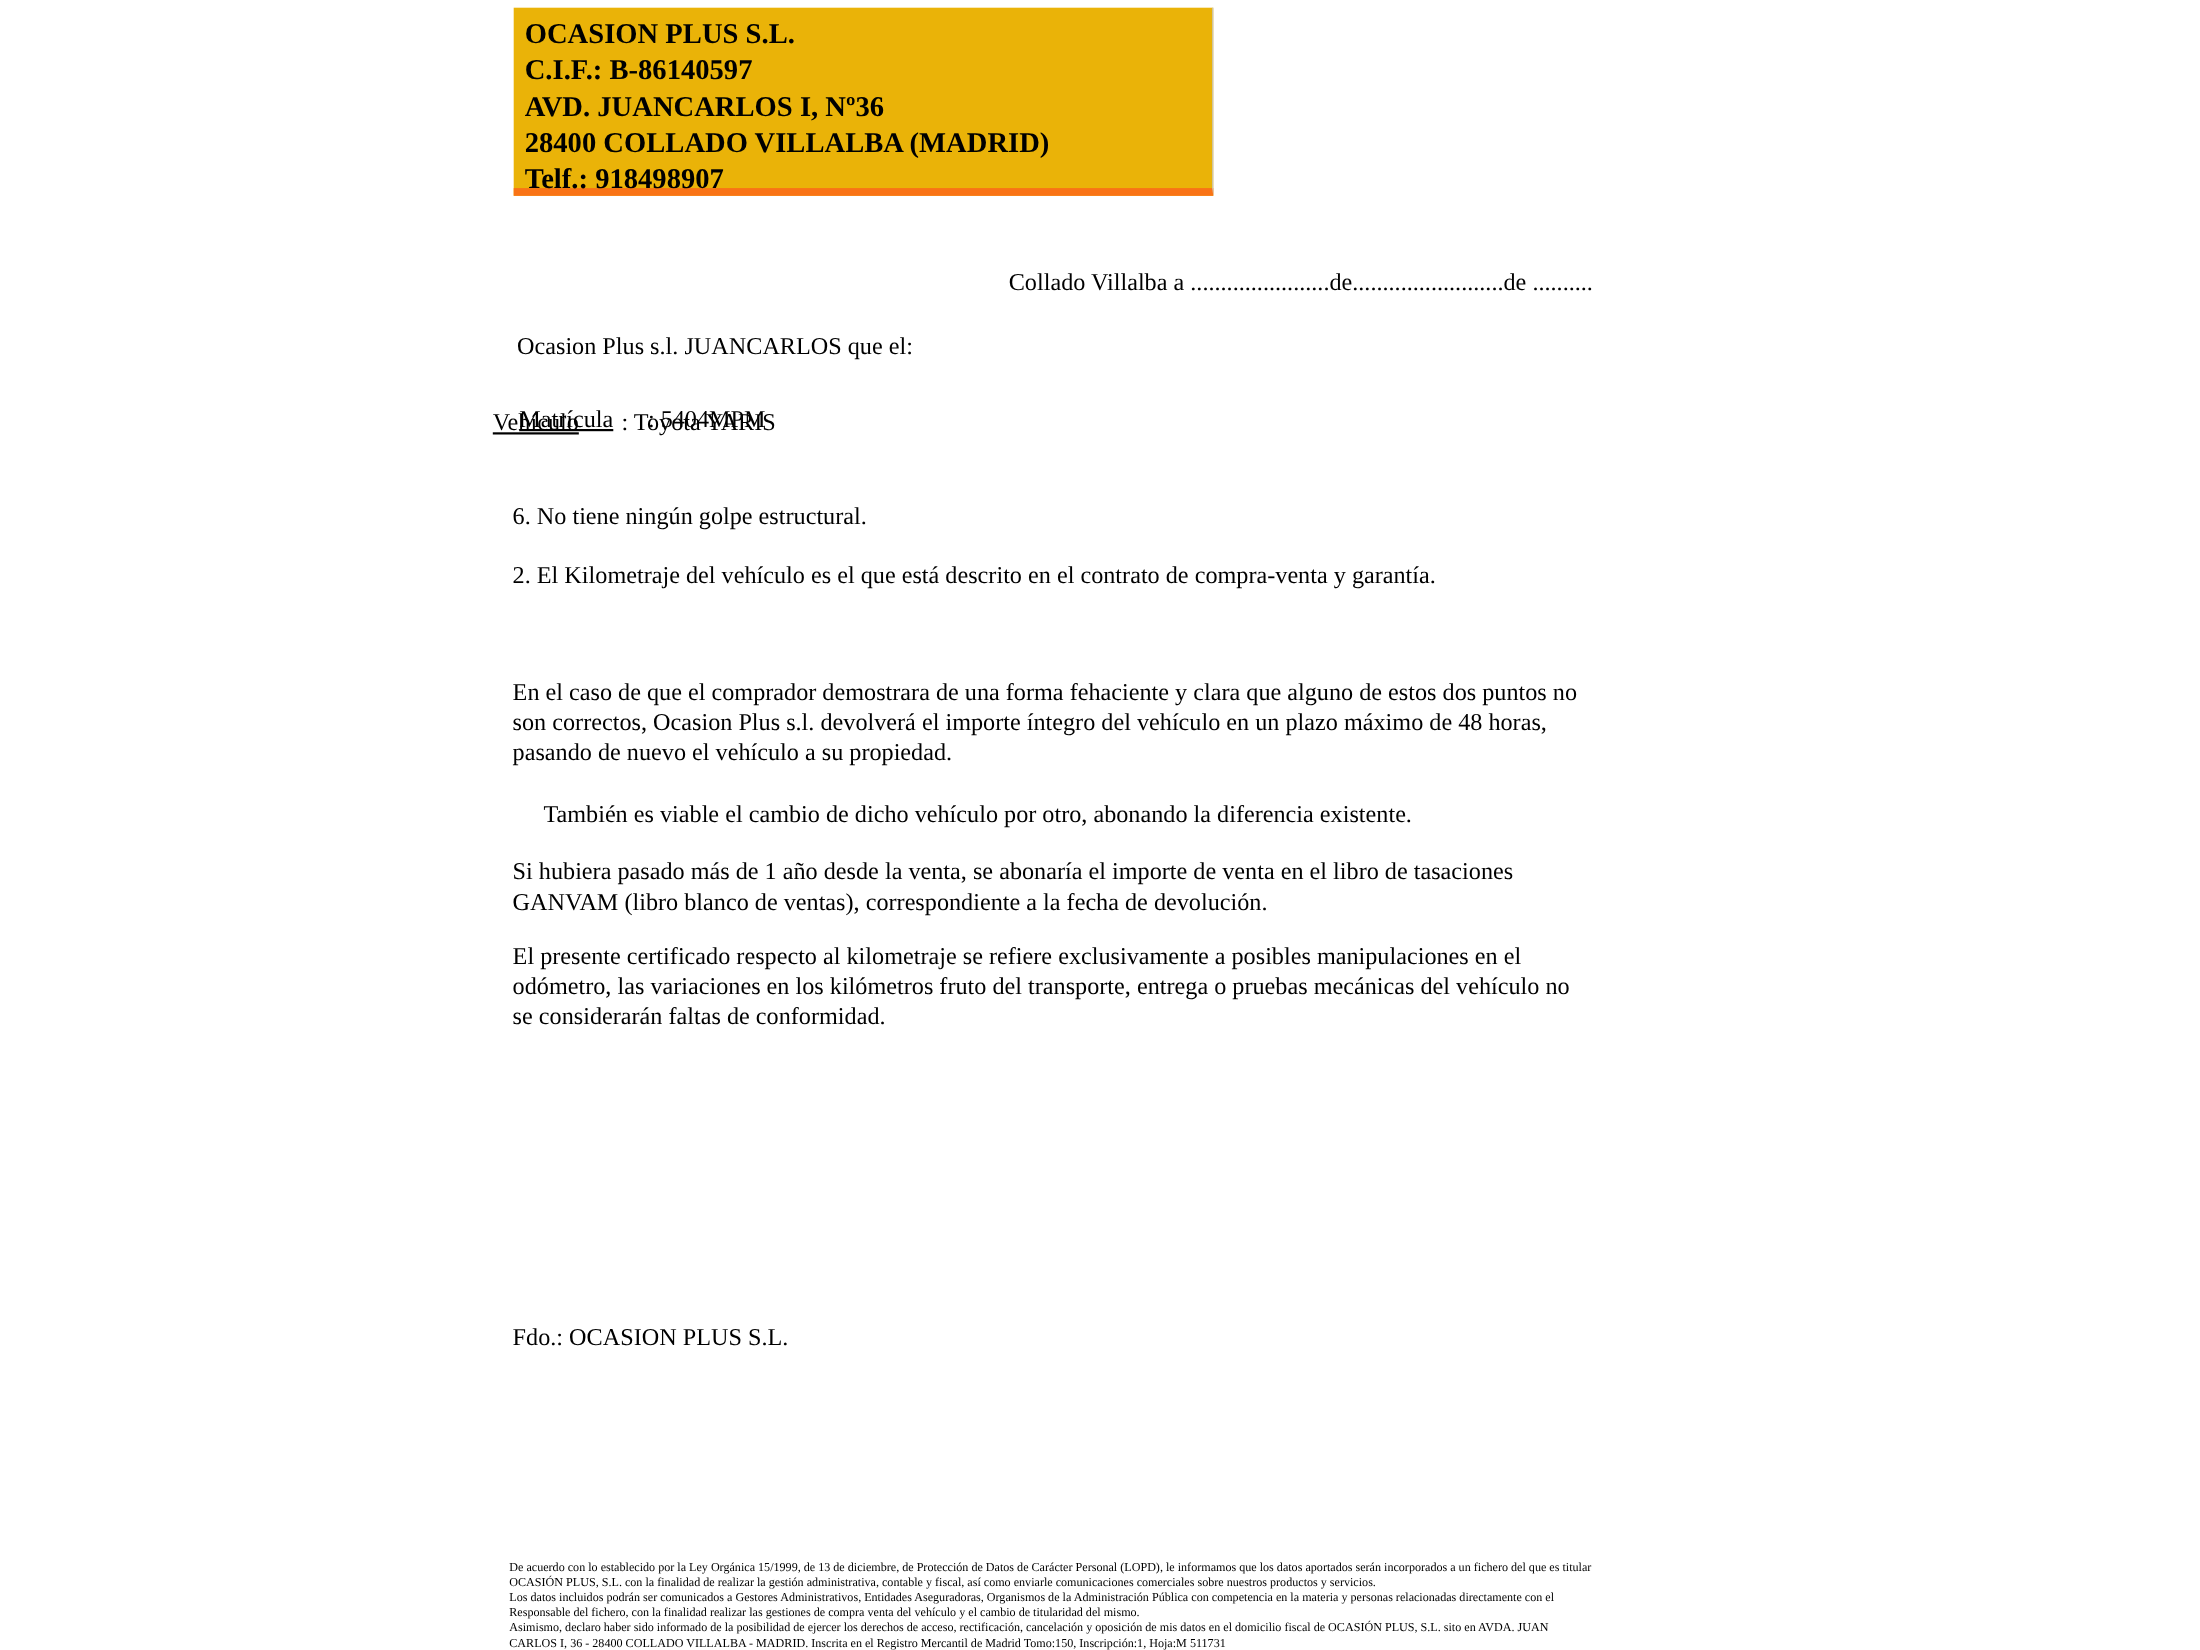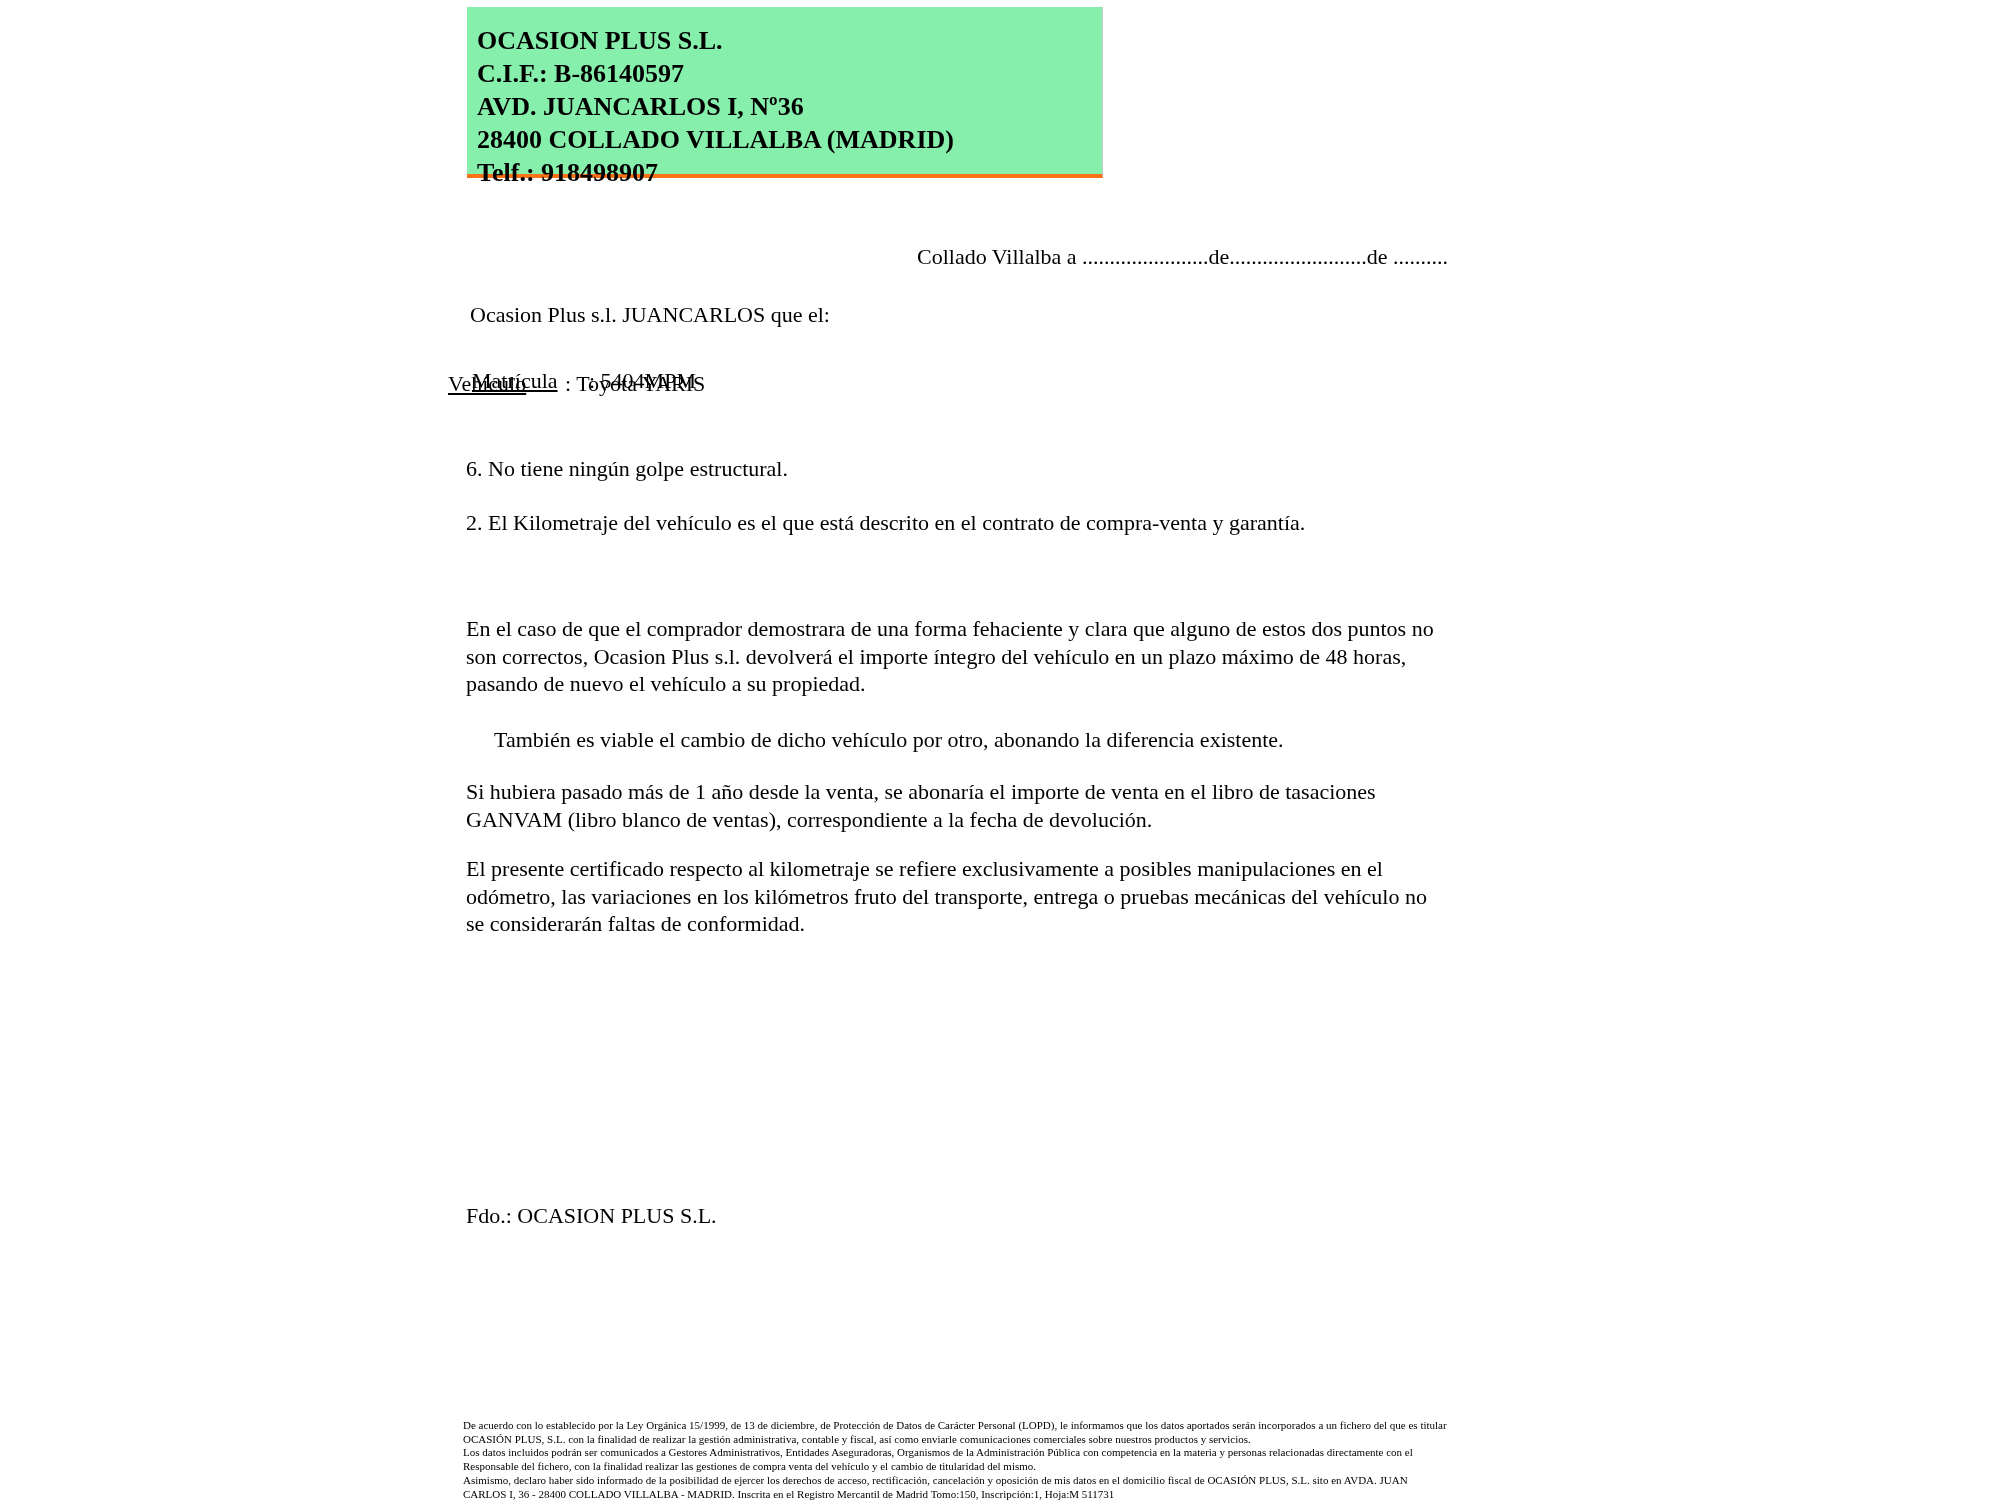--- a/index.html
+++ b/index.html
@@ -14,24 +14,24 @@
     background: #ffffff;
     color: #000000;
     overflow: hidden;
   }
   .header-box {
     position: absolute;
     left: 467px;
     top: 7px;
     width: 636px;
     height: 171px;
-    background: #86efac;
+    background: #eab308;
     border-right: 1px solid #c9c9c9;
-    border-bottom: 4px solid #f97316;
-    padding: 17px 0 0 10px;
+    border-bottom: 7px solid #f97316;
+    padding: 7px 0 0 10px;
     box-sizing: border-box;
   }
   .header-box div {
     font-size: 26px;
     font-weight: bold;
     line-height: 33px;
     white-space: nowrap;
   }
   .body-text {
     position: absolute;

